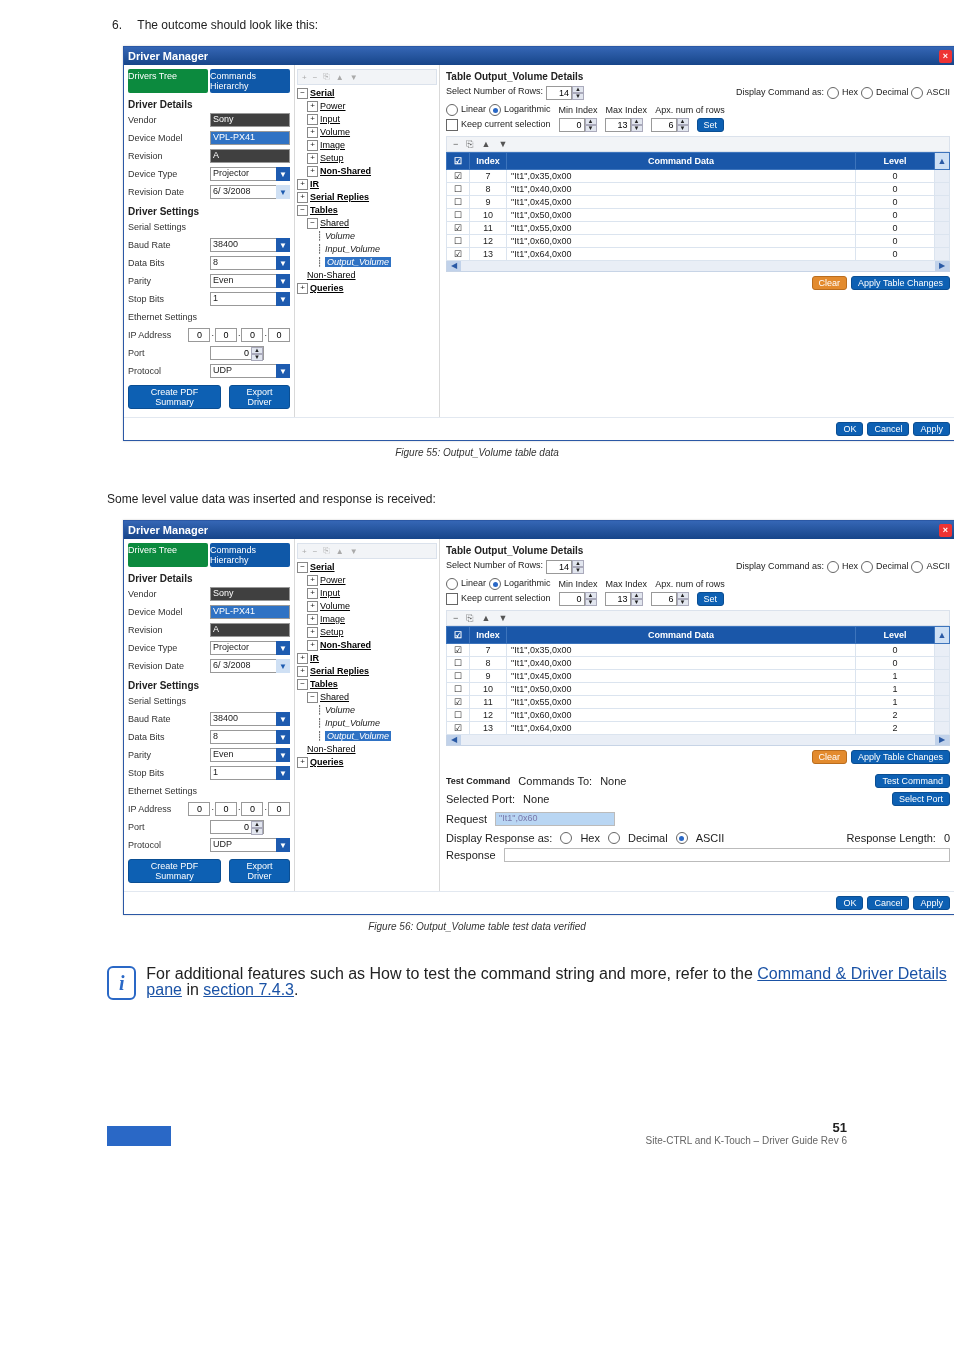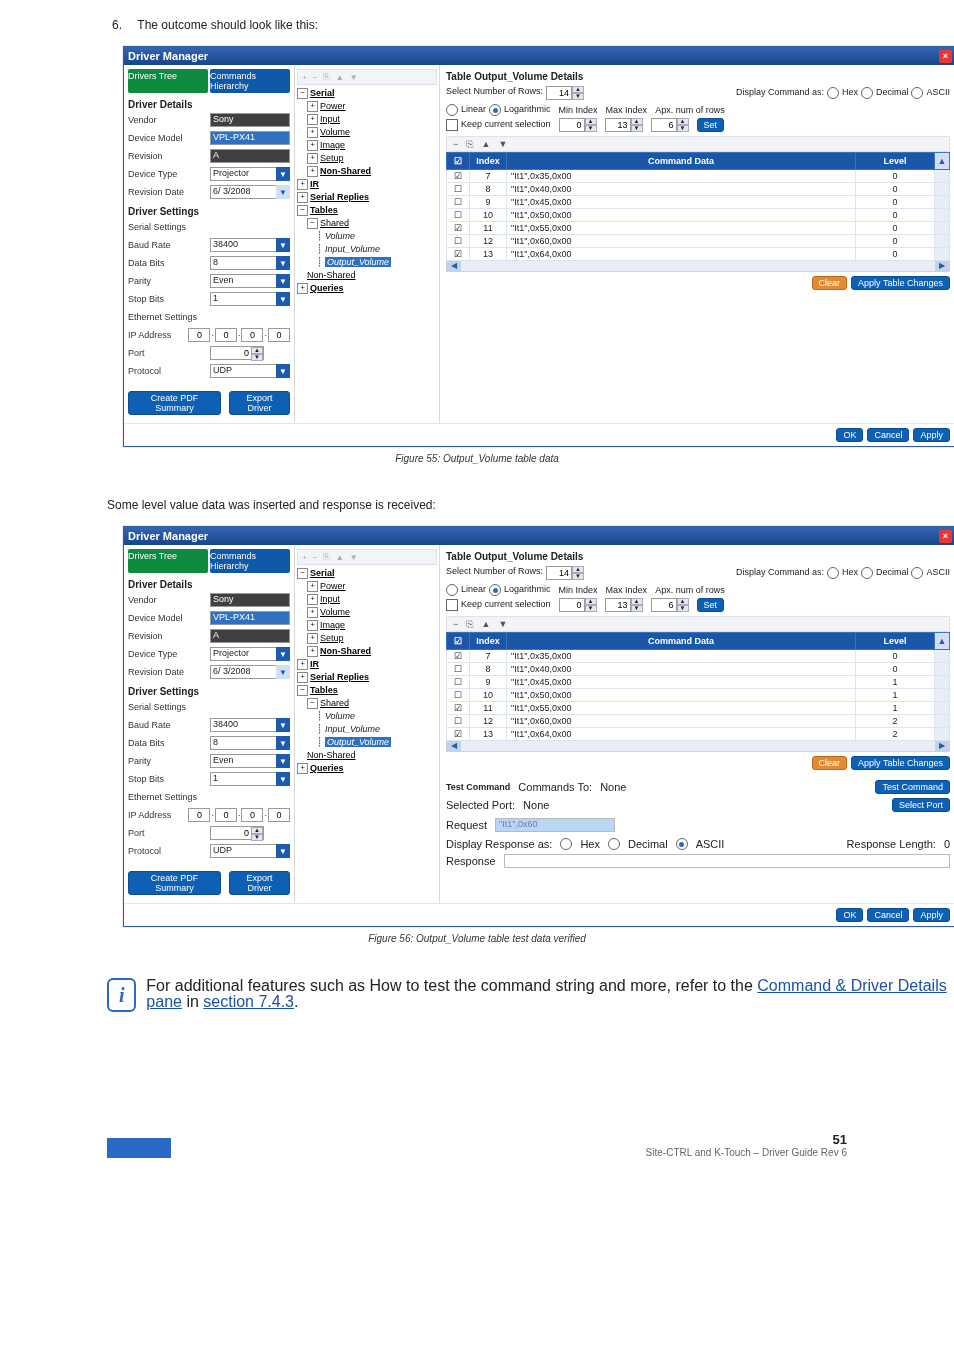--- a/index.html
+++ b/index.html
@@ -36,21 +36,21 @@
   .dd .caret{position:absolute;right:0;top:0;width:14px;height:14px;background:#1d5bb0;color:#fff;font-size:8px;display:flex;align-items:center;justify-content:center;}
   .ip-group{display:flex;gap:0;}
   .ip-seg{width:22px;height:14px;border:1px solid #999;font-size:9px;text-align:center;box-sizing:border-box;}
   .ip-dot{padding:0 1px;font-size:9px;}
   .spinner{width:54px;position:relative;}
   .spinner input{width:100%;height:14px;border:1px solid #999;font-size:9px;text-align:right;padding-right:14px;box-sizing:border-box;}
   .spin-btns{position:absolute;right:1px;top:1px;width:12px;height:12px;display:flex;flex-direction:column;}
   .spin-btns span{flex:1;background:#e2e6ef;border:1px solid #aab;font-size:6px;line-height:5px;text-align:center;}
   .btn{display:inline-block;color:#fff;background:#0d60b3;border:1px solid #0a4e93;border-radius:3px;font-size:9px;padding:1px 6px;text-align:center;cursor:pointer;}
   .btn.orange{background:#e38b2e;border-color:#ba6d1e;}
-  .btn-row{display:flex;gap:8px;margin-top:12px;}
+  .btn-row{display:flex;gap:8px;margin-top:6px;}
   .col-mid{width:140px;border-right:1px solid #d9d9d9;padding:4px 2px;}
   .mid-toolbar{height:14px;background:#f2f4f7;border:1px solid #dbe2ec;font-size:8px;color:#aaa;display:flex;align-items:center;gap:6px;padding:0 4px;margin-bottom:2px;}
   .tree{font-size:9px;line-height:13px;}
   .tree-lvl{padding-left:10px;}
   .tree .node{white-space:nowrap;}
   .tree .u{text-decoration:underline;color:#000;}
   .tree .bold{font-weight:bold;}
   .tree .i{font-style:italic;}
   .tree .sel{background:#2f72c4;color:#fff;padding:0 2px;}
   .tree .exp{display:inline-block;width:9px;height:9px;border:1px solid #888;line-height:7px;text-align:center;font-size:8px;margin-right:2px;vertical-align:1px;}

